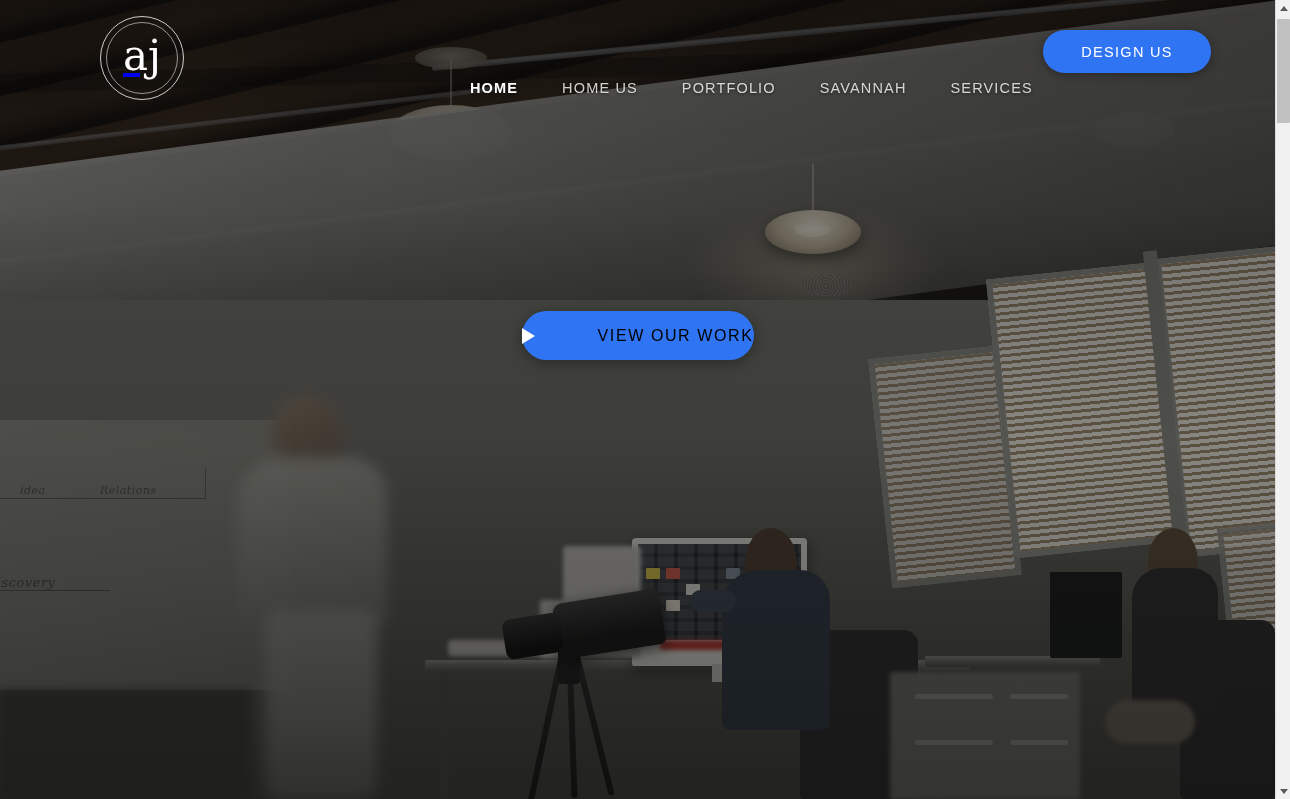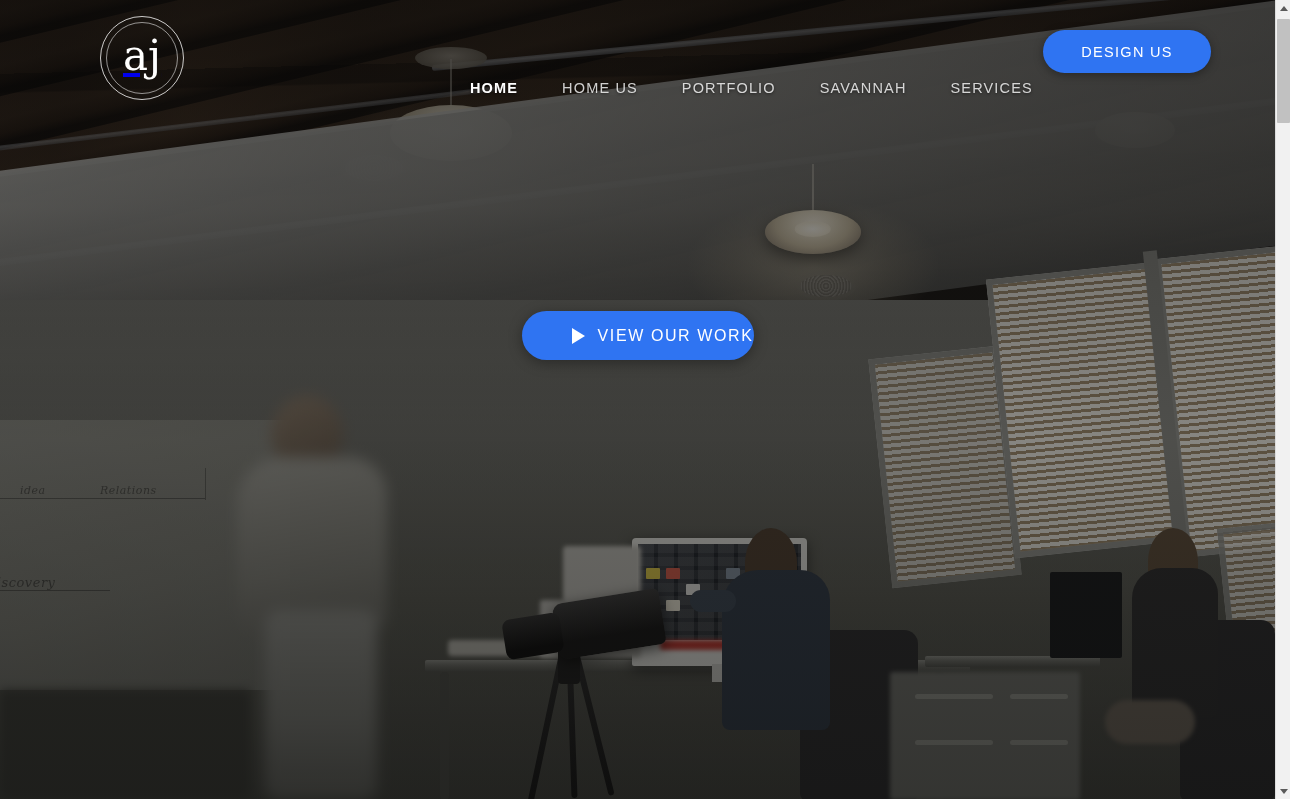--- a/index.html
+++ b/index.html
@@ -409,27 +409,27 @@
     letter-spacing: 2.6px;
     color: #f2f2f2;
     text-shadow: 0 1px 8px rgba(0,0,0,.5);
   }
   .hero-cta {
     margin: 33px auto 0;
     width: 232px; height: 49px;
     background: #2f74f2;
     border: none;
     border-radius: 25px;
-    color: #ffffff;
+    color: #000000;
     font-size: 16px;
     letter-spacing: 1.6px;
     font-family: "Liberation Sans", sans-serif;
     display: flex;
     align-items: center;
-    justify-content: flex-end;
+    justify-content: space-between;
     gap: 13px;
     cursor: pointer;
     box-shadow: 0 3px 14px rgba(0,0,0,.35);
   }
   .play-icon {
     width: 0; height: 0;
     border-left: 13px solid #ffffff;
     border-top: 8px solid transparent;
     border-bottom: 8px solid transparent;
     display: block;

